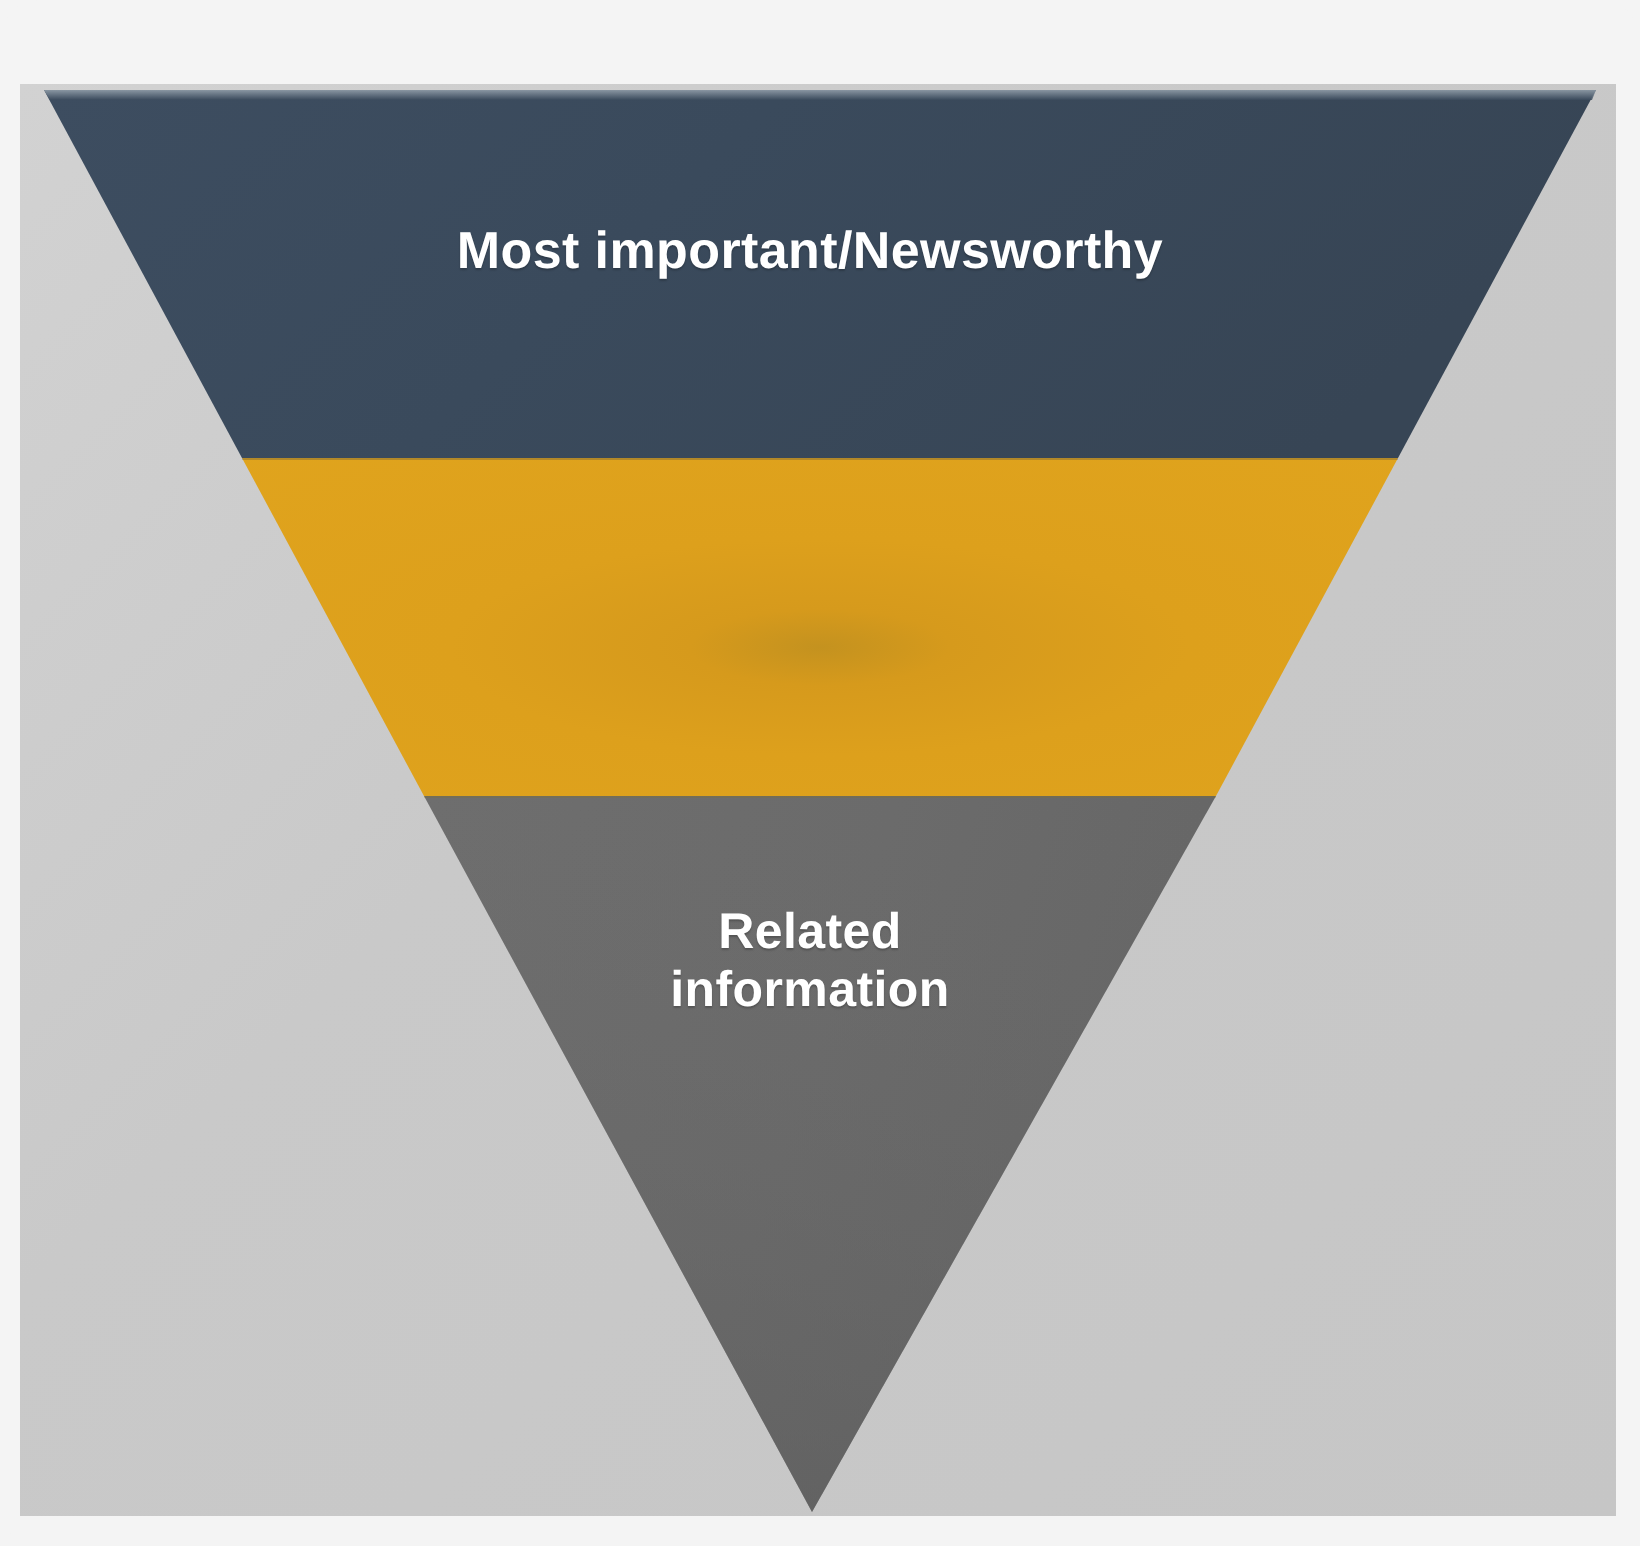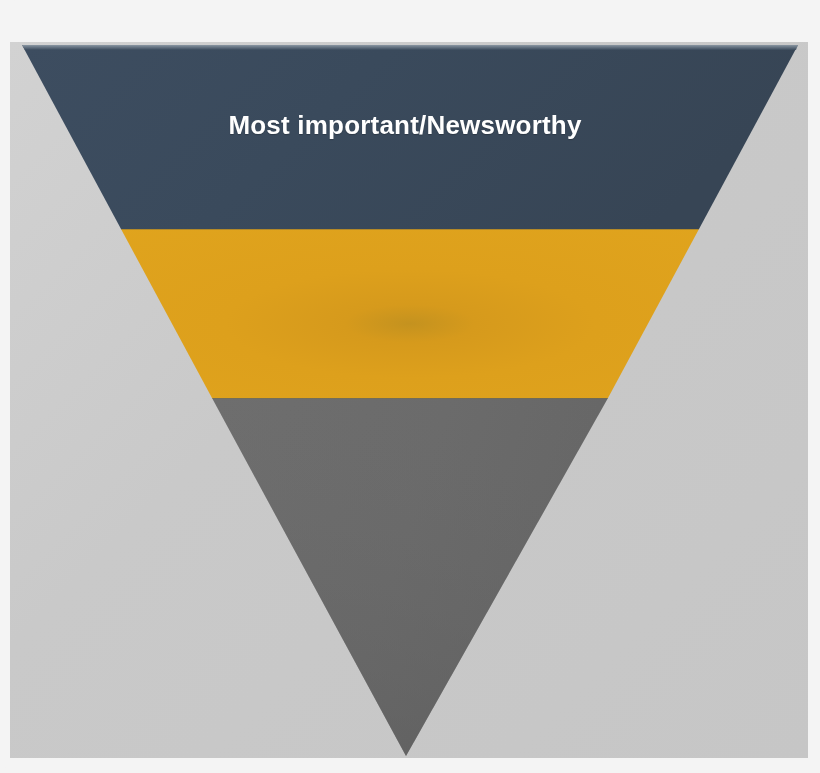--- a/index.html
+++ b/index.html
@@ -124,14 +124,16 @@
     <polygon points="212,398 608,398 406,756" fill="url(#grad-gray)"></polygon>
     <polygon points="212,398 608,398 406,756" fill="url(#grad-apex-shade)"></polygon>
 
     <line x1="121" y1="229.5" x2="699" y2="229.5" stroke="#2f3c4a" stroke-opacity="0.25" stroke-width="1"></line>
     <line x1="212" y1="398.5" x2="608" y2="398.5" stroke="#8a7418" stroke-opacity="0.22" stroke-width="1"></line>
   </svg>
 
   <div class="label" id="label-top">Most important/Newsworthy</div>
 
 
+  <div class="label" id="label-bottom">Related
+information</div>
 
 </div>
 
 </body></html>

